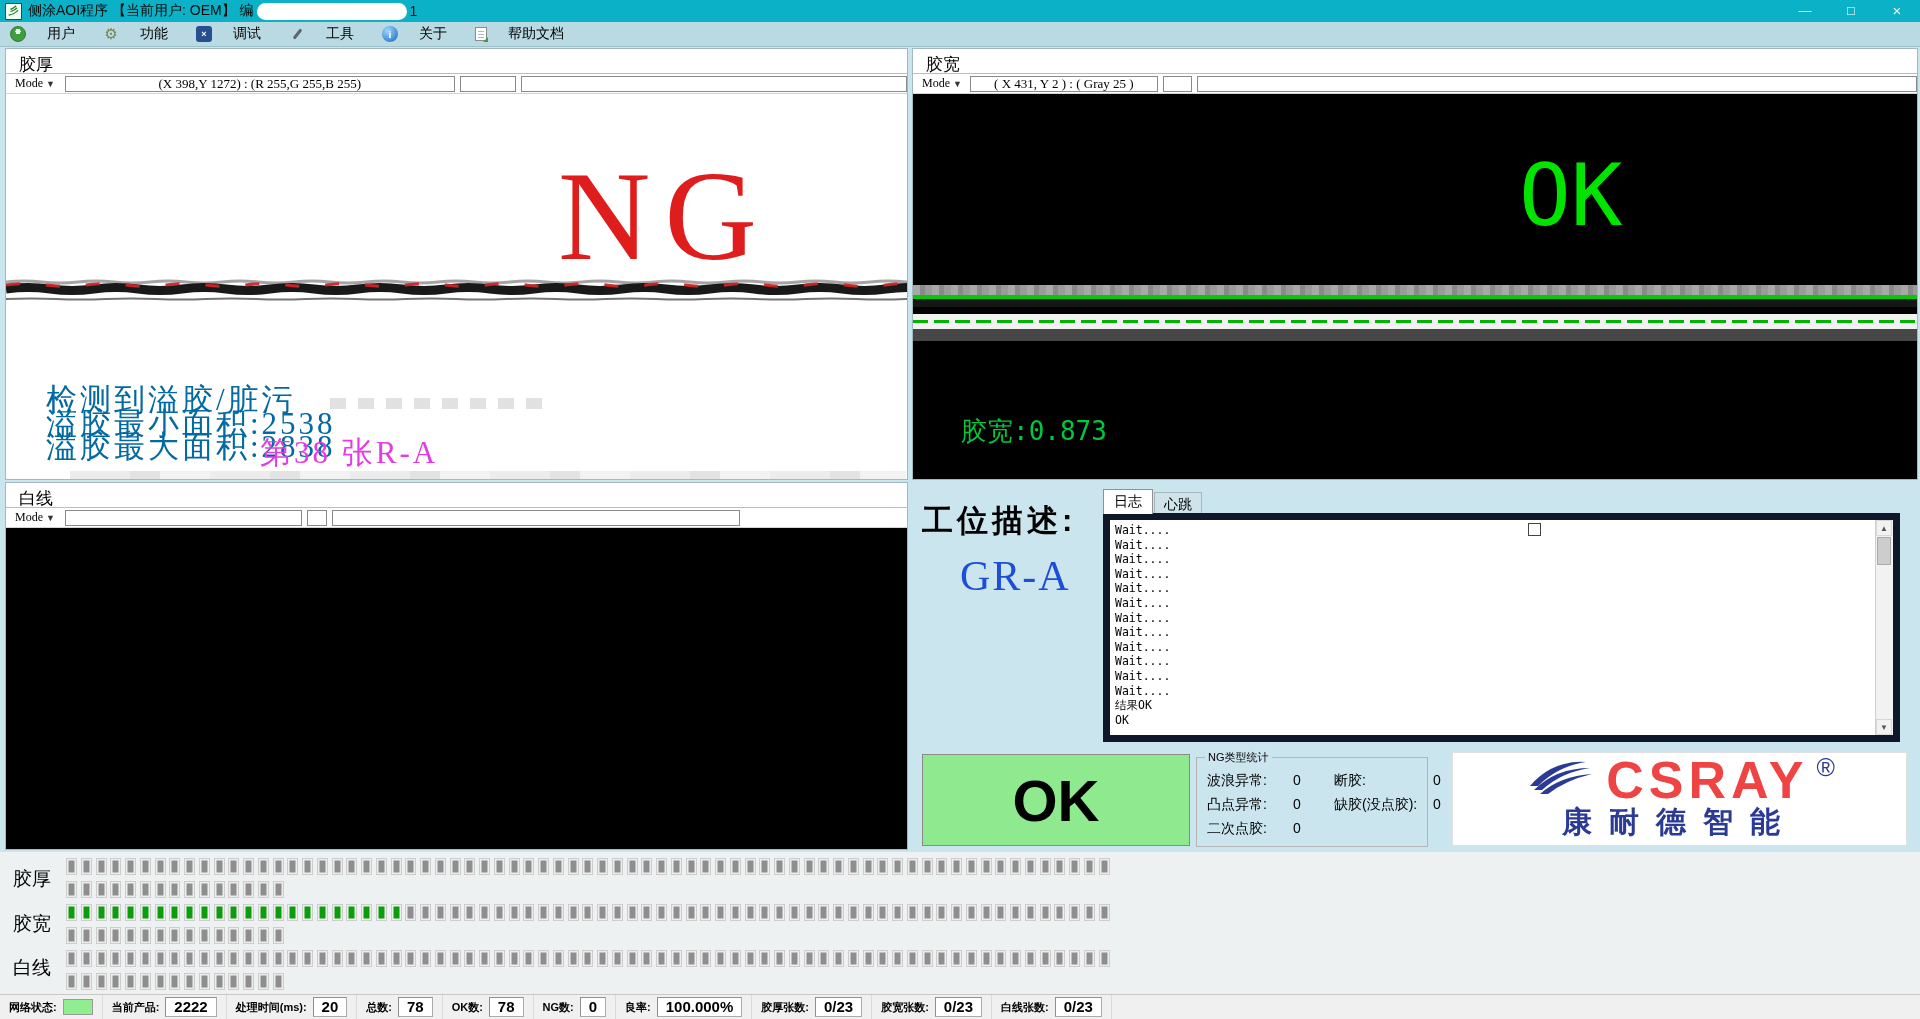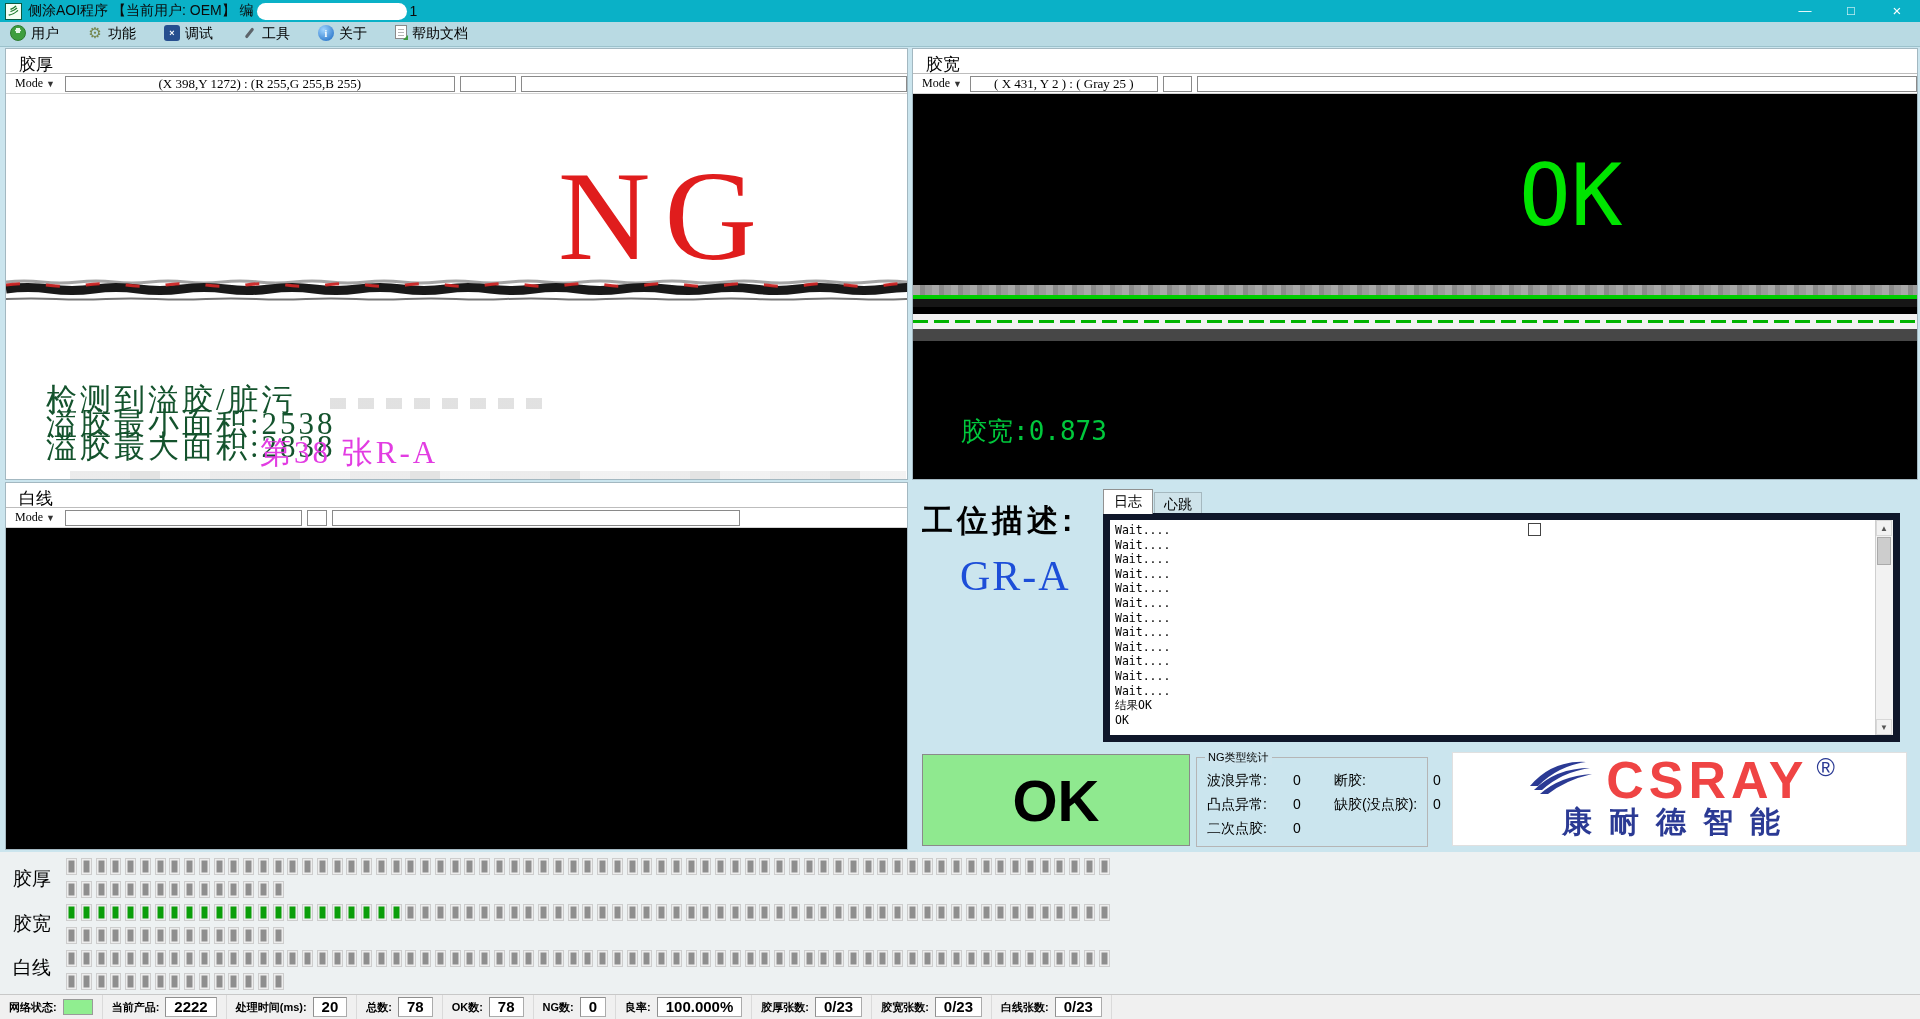--- a/index.html
+++ b/index.html
@@ -15,21 +15,21 @@
   .title-blob{display:inline-block;width:150px;height:17px;background:#fff;border-radius:9px;margin:0 3px;vertical-align:middle}
   .win-controls{margin-left:auto;display:flex;height:22px}
   .win-btn{width:46px;height:22px;display:flex;align-items:center;justify-content:center;
            color:#fff;font-size:13px;line-height:22px}
   .win-btn.close{font-size:15px}
 
   
   .menubar{position:absolute;left:0;top:22px;width:1920px;height:25px;background:#b9dae3;
            border-bottom:1px solid #9cc2cc;display:flex;align-items:center;gap:28px;
            padding-left:10px;box-sizing:border-box}
-  .menu-item{display:flex;align-items:flex-start;gap:5px;font-size:14px}
+  .menu-item{display:flex;align-items:center;gap:21px;font-size:14px}
   .mi-icon{width:16px;height:16px;display:inline-flex;align-items:center;justify-content:center;
            font-size:12px;box-sizing:border-box}
   .user-icon{background:radial-gradient(circle at 50% 32%,#e8f8e8 0 22%,#3f9e3f 23% 100%);
              border-radius:50%;border:1px solid #2c7a2c}
   .gear-icon{color:#74864e;font-size:15px}
   .debug-icon{background:#274f8f;color:#fff;border-radius:3px;font-size:9px;font-weight:700}
   .tools-icon{position:relative}
   .tools-icon::before{content:"";position:absolute;left:7px;top:2px;width:3px;height:12px;
                       background:#5d646a;transform:rotate(38deg);border-radius:2px}
   .about-icon{background:radial-gradient(circle at 35% 30%,#9fd4ff,#1565c0);border-radius:50%;
@@ -54,21 +54,21 @@
          font-size:13px;display:flex;align-items:center;justify-content:center;box-sizing:border-box;
          white-space:nowrap;overflow:hidden}
   .img-area{position:absolute;left:0;right:0;bottom:0;top:45px;overflow:hidden}
   .img-area.black{background:#000}
 
   
   .ng-text{position:absolute;left:552px;top:52px;font-family:"Liberation Serif",serif;
            font-size:128px;line-height:1.1;color:#e01d1d;letter-spacing:14px}
   .wave-band{position:absolute;left:0;top:182px;width:901px;height:28px}
   .overlay-lines{position:absolute;left:40px;top:294px;font-family:"Liberation Serif",serif;
-                 font-size:31px;color:#14532d;letter-spacing:3px;white-space:nowrap}
+                 font-size:31px;color:#0369a1;letter-spacing:3px;white-space:nowrap}
   .overlay-lines div{height:23.5px;line-height:23.5px}
   .frame-label{position:absolute;left:254px;top:338px;font-family:"Liberation Serif",serif;
                font-size:31px;color:#e23ce2;letter-spacing:3px;white-space:nowrap}
   .smudge1{position:absolute;left:324px;top:304px;width:212px;height:11px;opacity:.55;
            background:repeating-linear-gradient(90deg,#c9c9c9 0 16px,transparent 16px 28px)}
   .smudge2{position:absolute;left:64px;top:377px;width:836px;height:8px;opacity:.8;
            background:repeating-linear-gradient(90deg,#e7e7e7 0 60px,#dcdcdc 60px 90px,#efefef 90px 140px)}
 
   
   .ok-text{position:absolute;left:606px;top:58px;font-family:"DejaVu Sans Mono",monospace;

